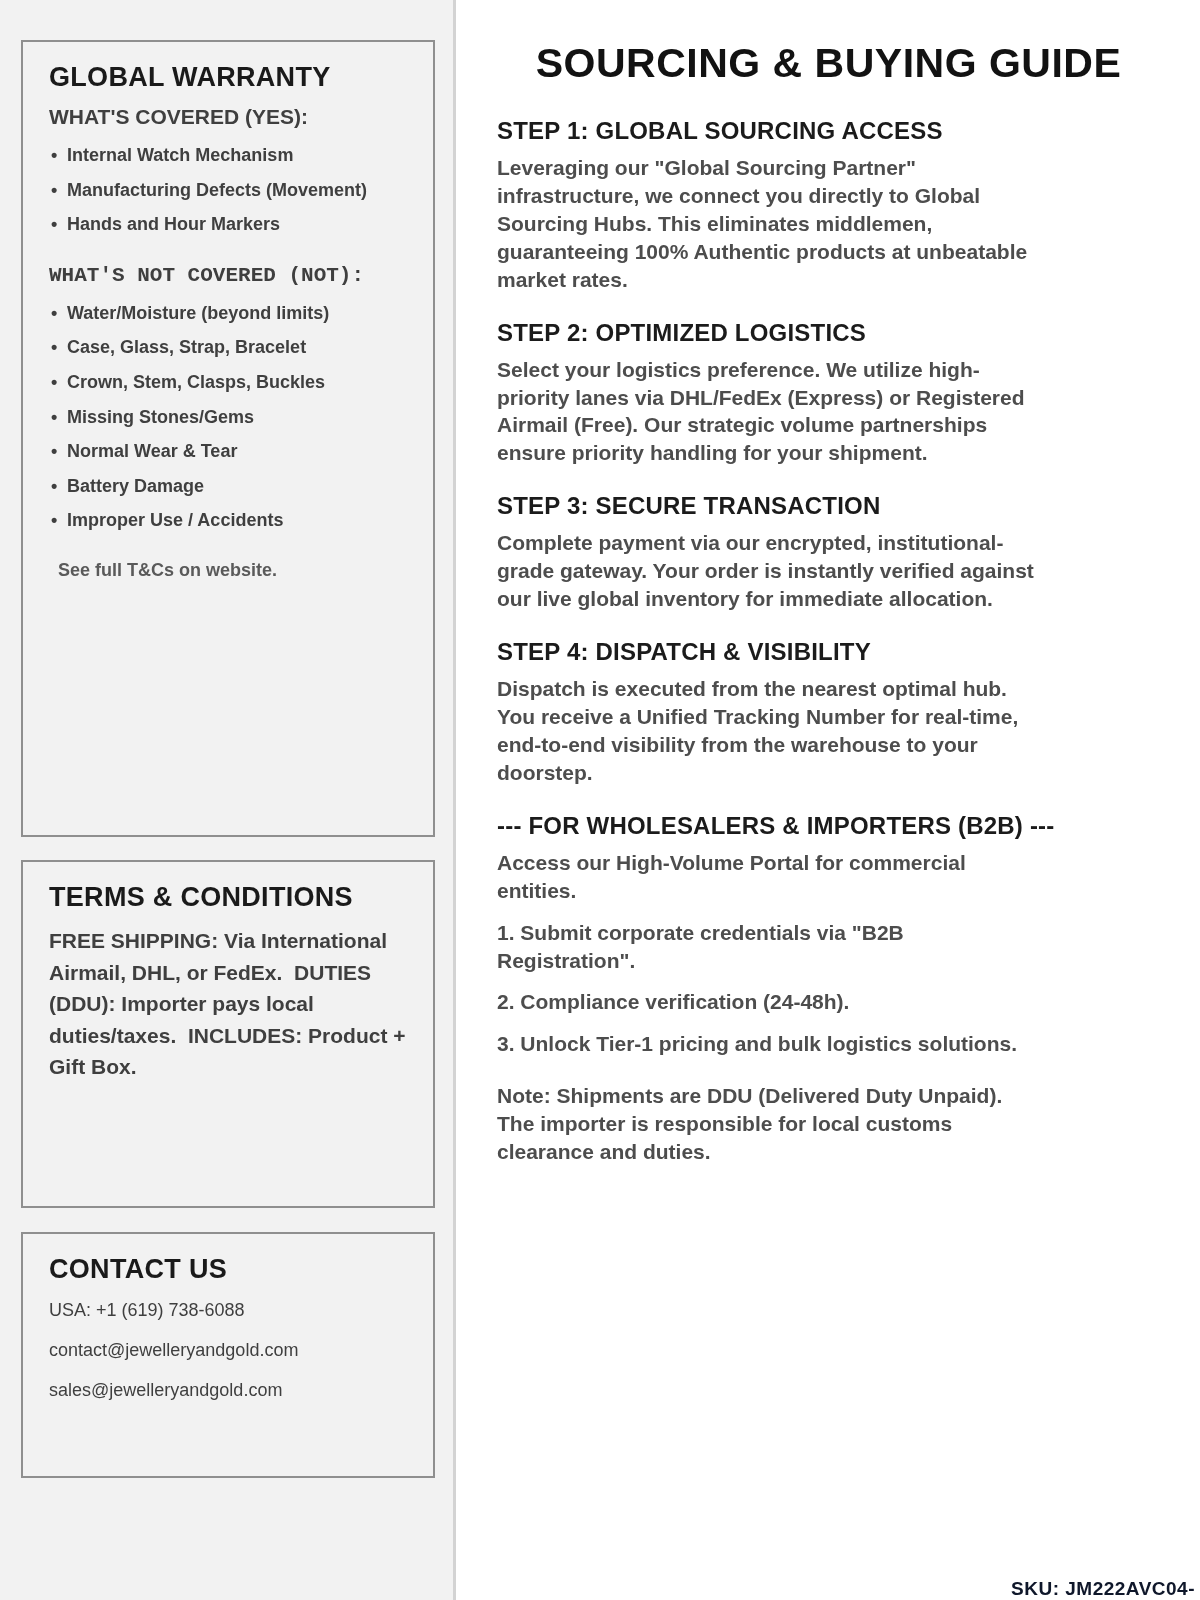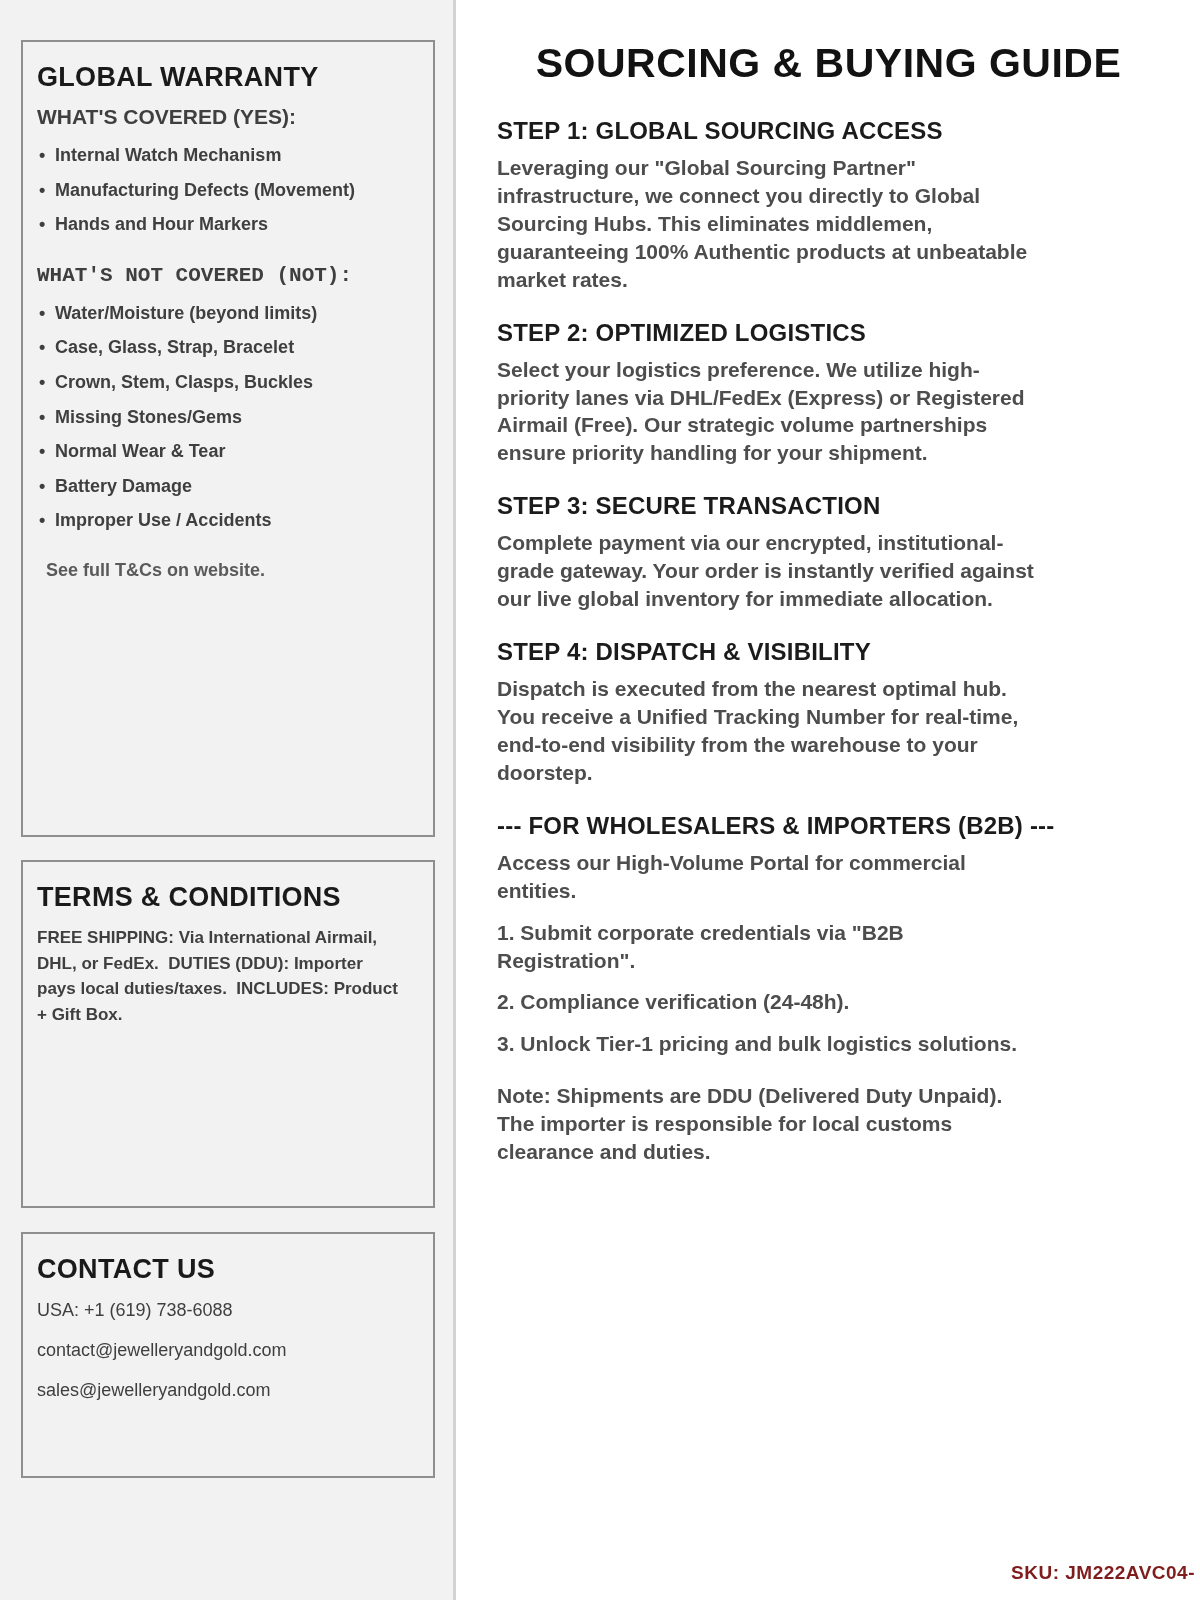--- a/index.html
+++ b/index.html
@@ -15,21 +15,21 @@
     position: absolute;
     left: 0; top: 0; bottom: 0;
     width: 456px;
     background: #f2f2f2;
     border-right: 3px solid #d3d3d3;
   }
   .side-box {
     margin-left: 21px;
     width: 414px;
     border: 2px solid #8f8f8f;
-    padding: 20px 14px;
+    padding: 20px 26px;
     overflow: hidden;
   }
   .box-warranty { margin-top: 40px; height: 797px; }
   .box-terms    { margin-top: 23px; height: 348px; }
   .box-contact  { margin-top: 24px; height: 246px; }
   .side-box h2 {
     font-size: 27px;
     font-weight: bold;
     color: #1a1a1a;
     letter-spacing: 0.3px;
@@ -58,21 +58,21 @@
   }
   .subhead-gap { margin-top: 28px; font-family: Liberation Mono, monospace; }
   .footnote {
     margin-top: 28px;
     font-size: 18px;
     font-weight: bold;
     color: #5a5a5a;
     margin-left: 9px;
   }
   .terms-body {
-    font-size: 17px;
+    font-size: 21px;
     font-weight: bold;
     color: #3f3f3f;
     line-height: 1.5;
     max-width: 362px;
     white-space: pre-wrap;
   }
   .contact-line {
     font-size: 18px;
     font-weight: normal;
     color: #3f3f3f;
@@ -107,25 +107,25 @@
     color: #4d4d4d;
     line-height: 1.33;
     max-width: 548px;
     margin-bottom: 25px;
   }
   .section p.tight { margin-bottom: 14px; }
   .section p.note  { margin-top: 24px; }
   .sku {
     position: absolute;
     right: 5px;
-    bottom: 16px;
+    bottom: 0;
     font-size: 19px;
     font-weight: bold;
     letter-spacing: 0.5px;
-    color: #7f1d1d;
+    color: #0f172a;
     white-space: nowrap;
   }
 </style>
 </head>
 <body>
 
 <aside class="sidebar">
 
   <section class="side-box box-warranty">
     <h2>GLOBAL WARRANTY</h2>

